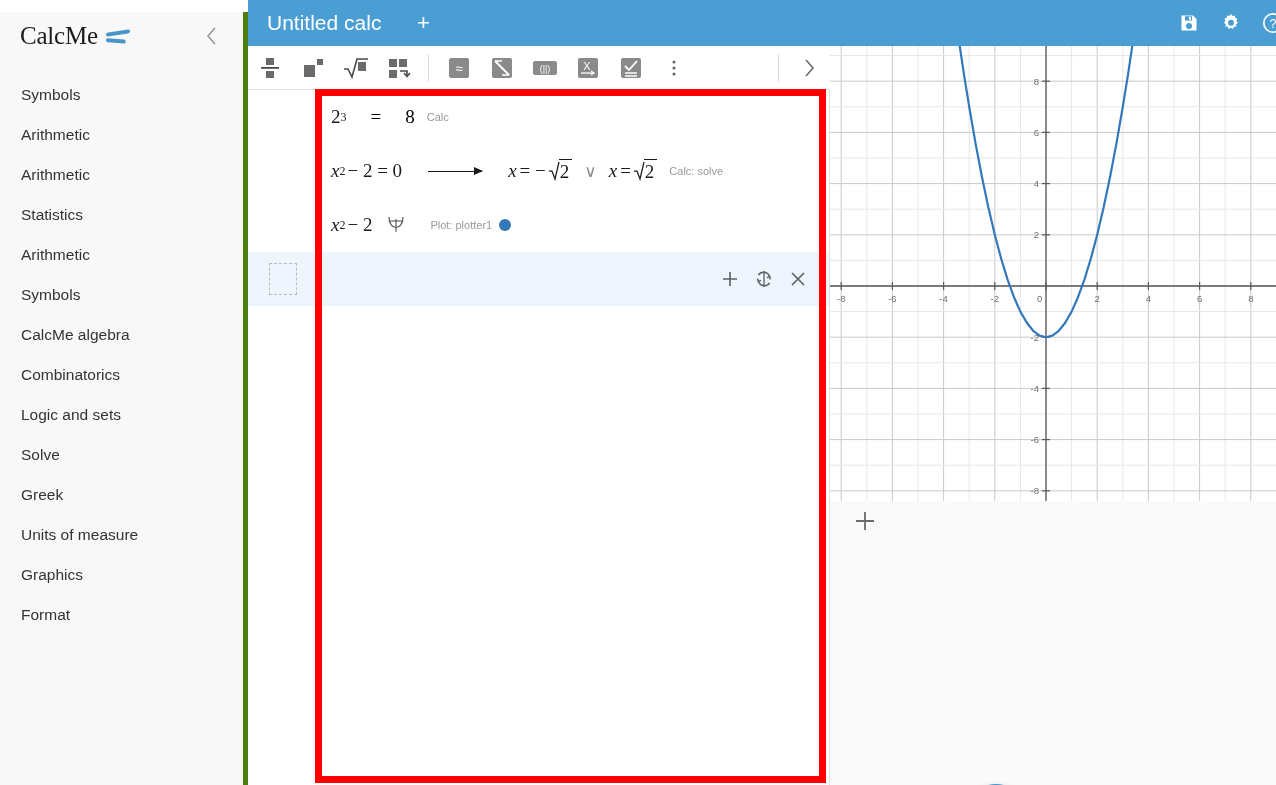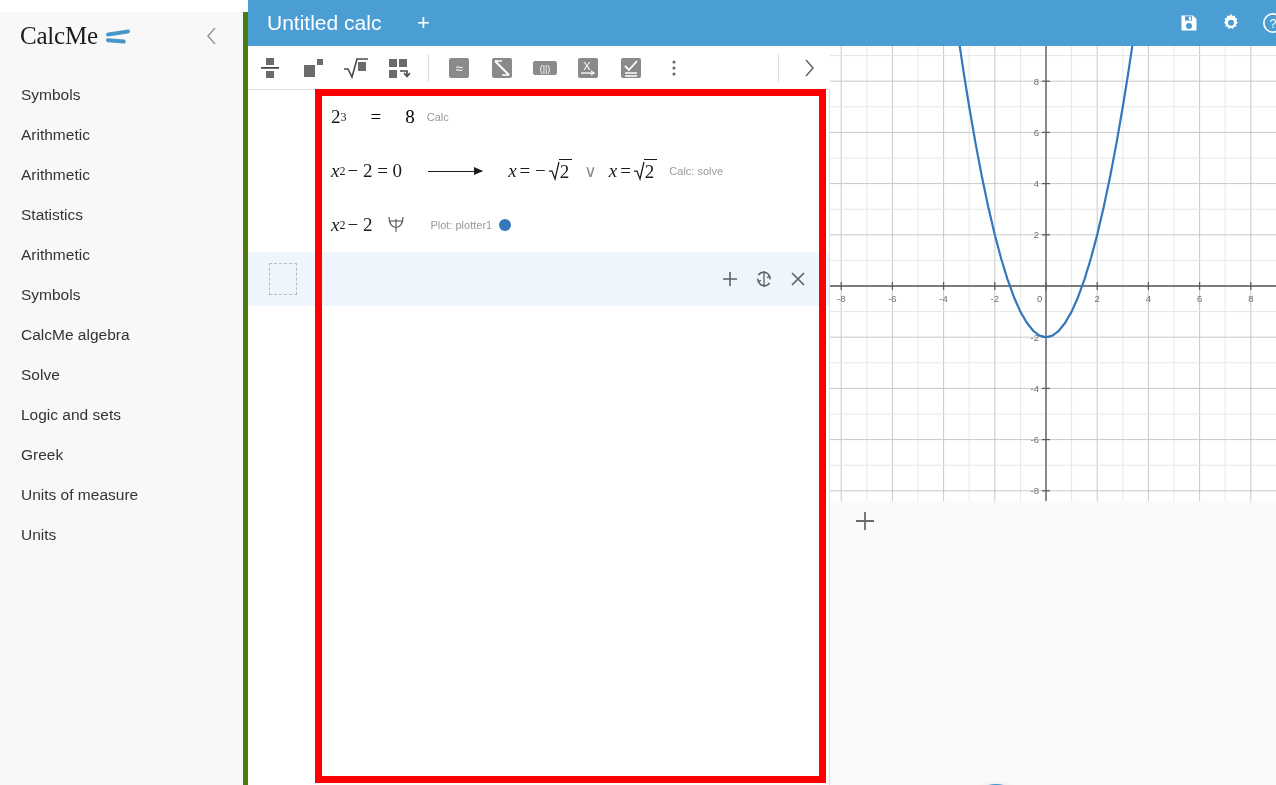--- a/index.html
+++ b/index.html
@@ -312,33 +312,39 @@
       <div class="nav-item">
           <span>Arithmetic</span>
         </div>
       <div class="nav-item">
           <span>Symbols</span>
         </div>
       <div class="nav-item">
           <span>CalcMe algebra</span>
         </div>
       <div class="nav-item">
+          <span>Combinatorics</span>
+        </div>
+      <div class="nav-item">
+          <span>Logic and sets</span>
+        </div>
+      <div class="nav-item">
           <span>Solve</span>
         </div>
       <div class="nav-item">
-          <span>Logic and sets</span>
-        </div>
-      <div class="nav-item">
           <span>Greek</span>
         </div>
       <div class="nav-item">
           <span>Units of measure</span>
         </div>
       <div class="nav-item">
-          <span>Units</span>
+          <span>Graphics</span>
+        </div>
+      <div class="nav-item">
+          <span>Format</span>
         </div>
     </div>
   </div>
 
   <div id="header">
     <div id="doc-title">Untitled calc</div>
     <div id="tab-add">
       <span>+</span>
     </div>
     <div id="header-spacer"></div>

